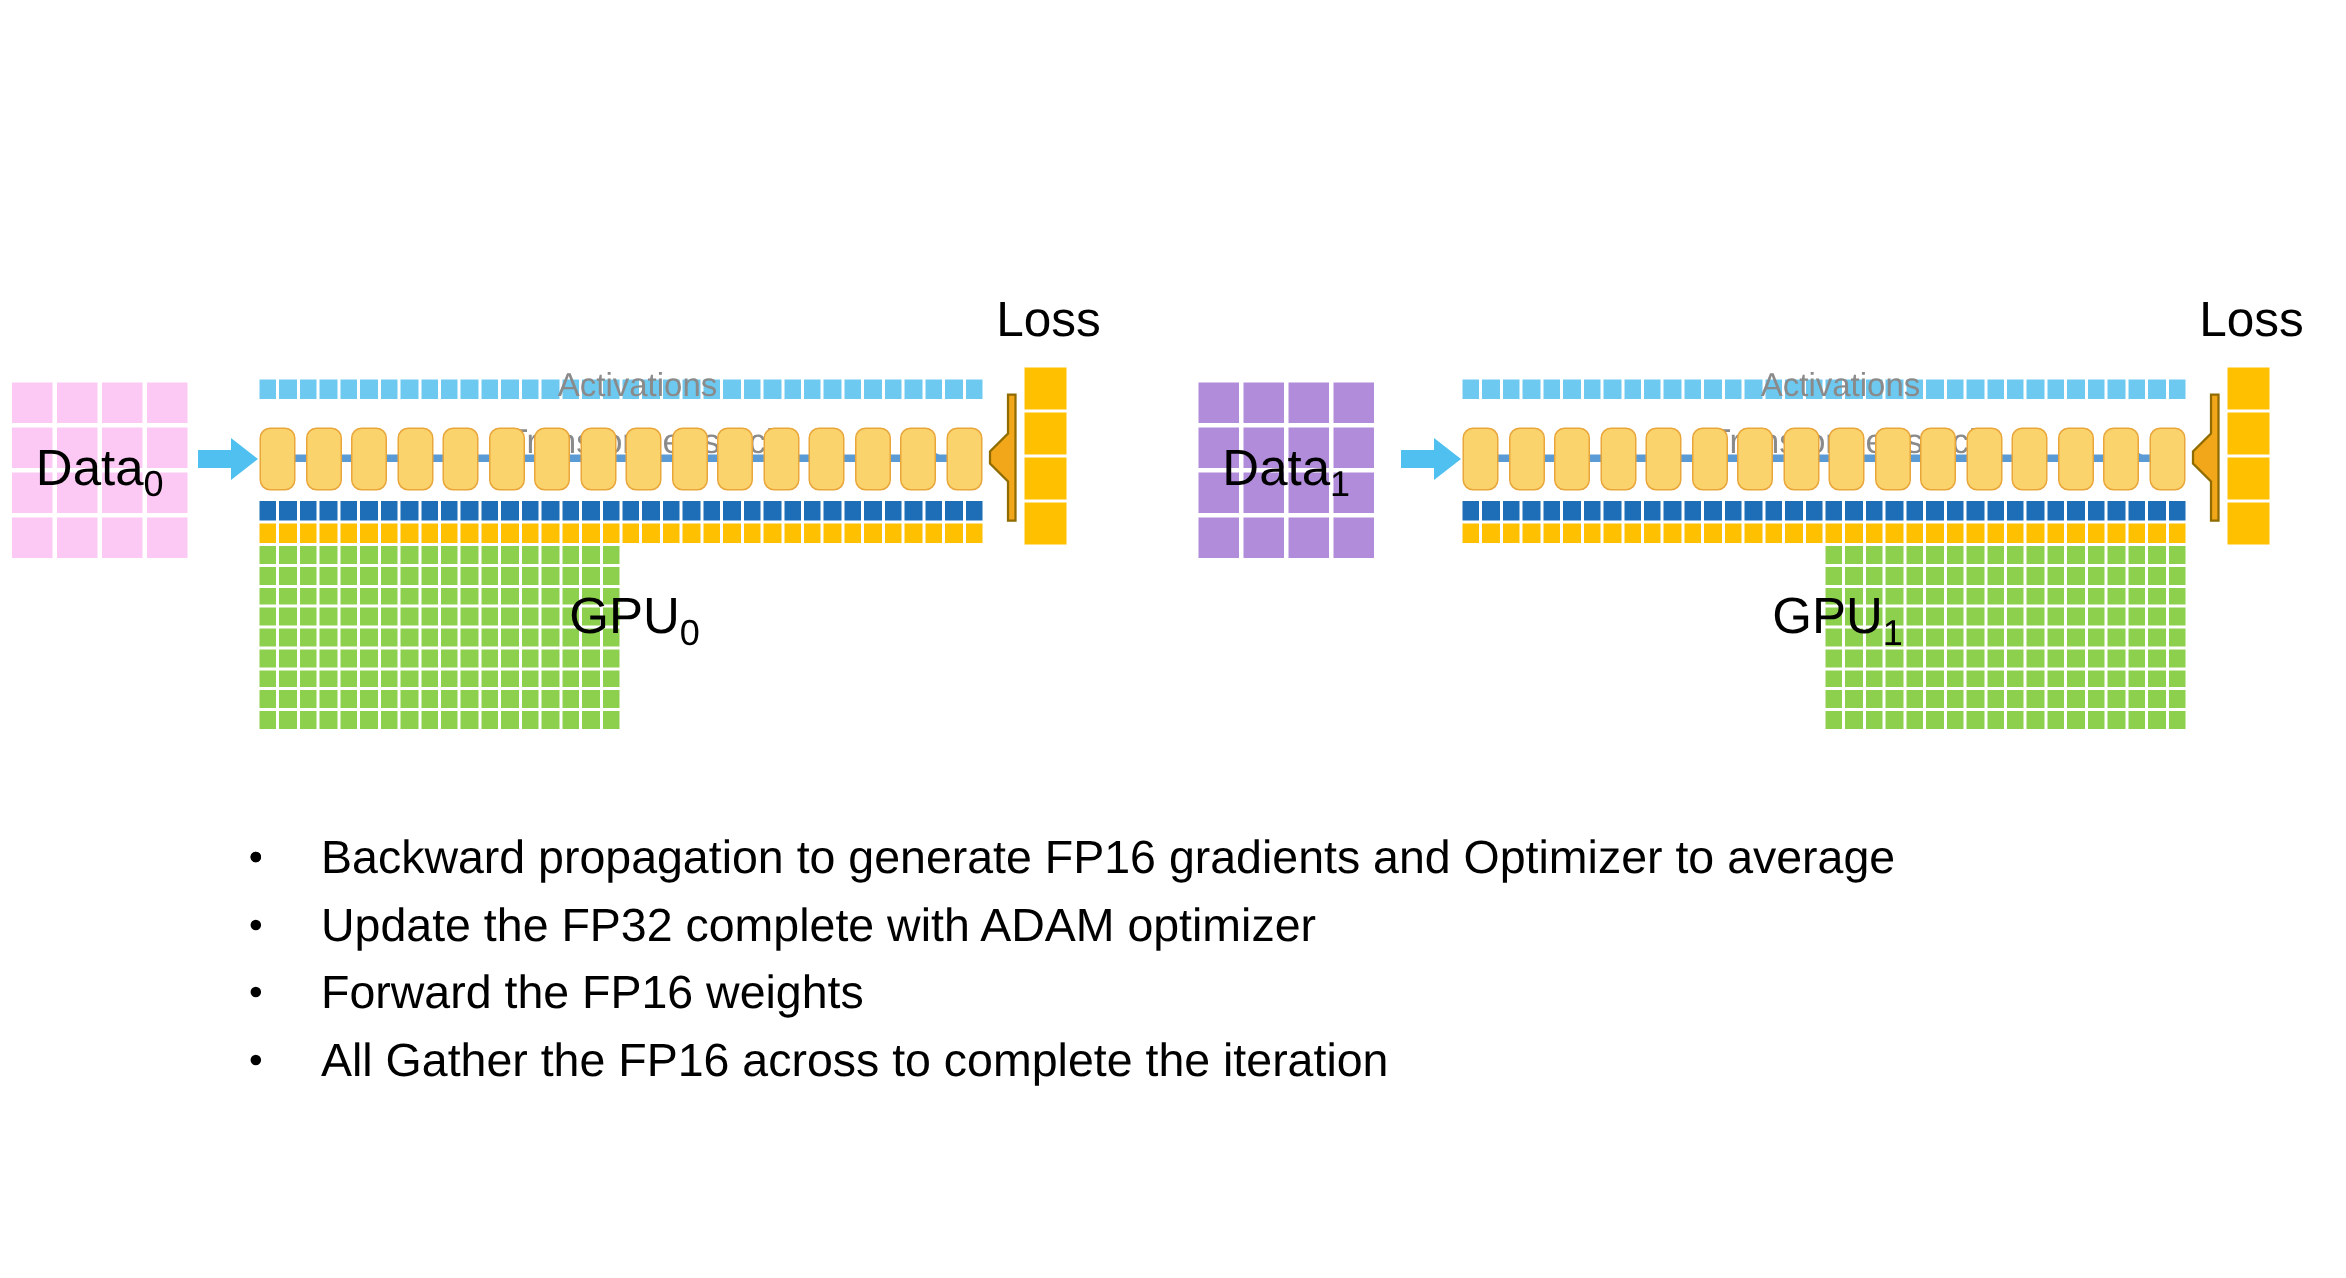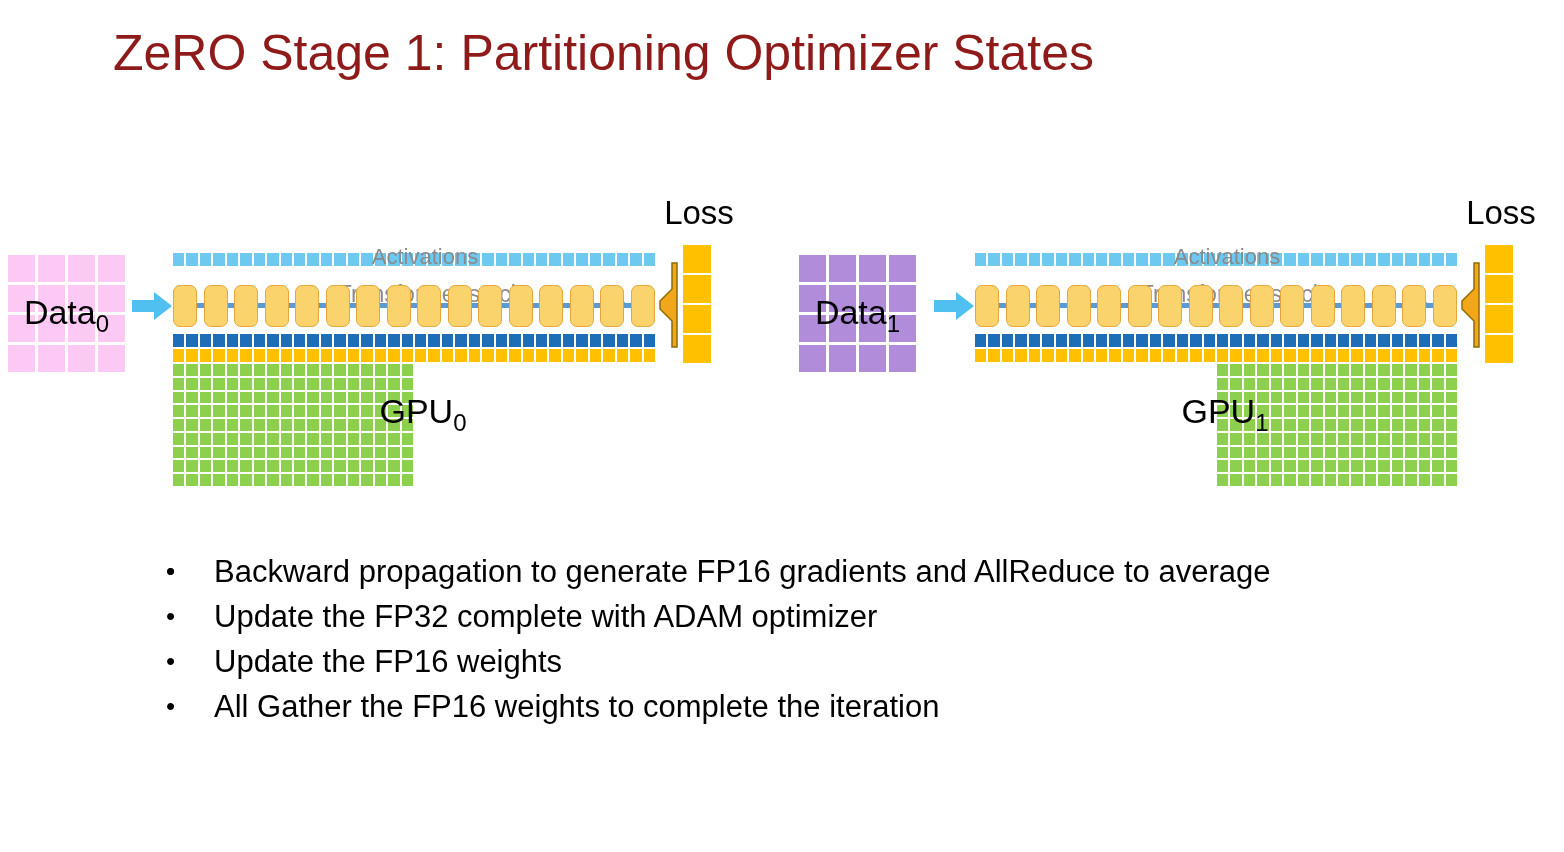--- a/index.html
+++ b/index.html
@@ -24,21 +24,20 @@
   .bullets{left:160px;top:549px;width:1212px;list-style:none;margin:0;padding:0;}
   .bullets li{
     position:relative;padding-left:54px;font-size:31px;line-height:45px;color:#000;
   }
   .bullets li .dot{position:absolute;left:6px;top:0;font-size:26px;}
 </style>
 </head>
 <body>
 
 <div class="slide">
-  <div class="abs title" style="color: rgb(142, 26, 26);">ZeRO Stage 1: Partitioning Optimizer States</div>
   <div id="diagrams">
       <div class="abs" style="left: 0px; top: 0px;">
         <div class="abs cellgrid" style="left: 8px; top: 255px; width: 117px; height: 117px; grid-template-columns: repeat(4, 1fr); gap: 3px;">
           <div style="background: rgb(251, 201, 243);"></div>
           <div style="background: rgb(251, 201, 243);"></div>
           <div style="background: rgb(251, 201, 243);"></div>
           <div style="background: rgb(251, 201, 243);"></div>
           <div style="background: rgb(251, 201, 243);"></div>
           <div style="background: rgb(251, 201, 243);"></div>
           <div style="background: rgb(251, 201, 243);"></div>
@@ -699,18 +698,18 @@
           <div style="background: rgb(255, 192, 0);"></div>
           <div style="background: rgb(255, 192, 0);"></div>
           <div style="background: rgb(255, 192, 0);"></div>
           <div style="background: rgb(255, 192, 0);"></div>
         </div>
         <div class="abs biglabel center" style="left: 1501px; top: 194px; font-size: 33px;">Loss</div>
       </div>
     </div>
   <ul class="abs bullets" id="bullet-list">
       <li><span class="dot">•</span></li>
-      <li><span class="dot">•</span><span>Backward propagation to generate FP16 gradients and AllReduce to average</span></li>
+      <li><span class="dot">•</span><span>Backward propagation to generate FP16 gradients and Optimizer to average</span></li>
       <li><span class="dot">•</span><span>Update the FP32 complete with ADAM optimizer</span></li>
-      <li><span class="dot">•</span><span>Update the FP16 weights</span></li>
-      <li><span class="dot">•</span><span>All Gather the FP16 weights to complete the iteration</span></li>
+      <li><span class="dot">•</span><span>Forward the FP16 weights</span></li>
+      <li><span class="dot">•</span><span>All Gather the FP16 across to complete the iteration</span></li>
     </ul>
 </div>
 
 </body></html>

